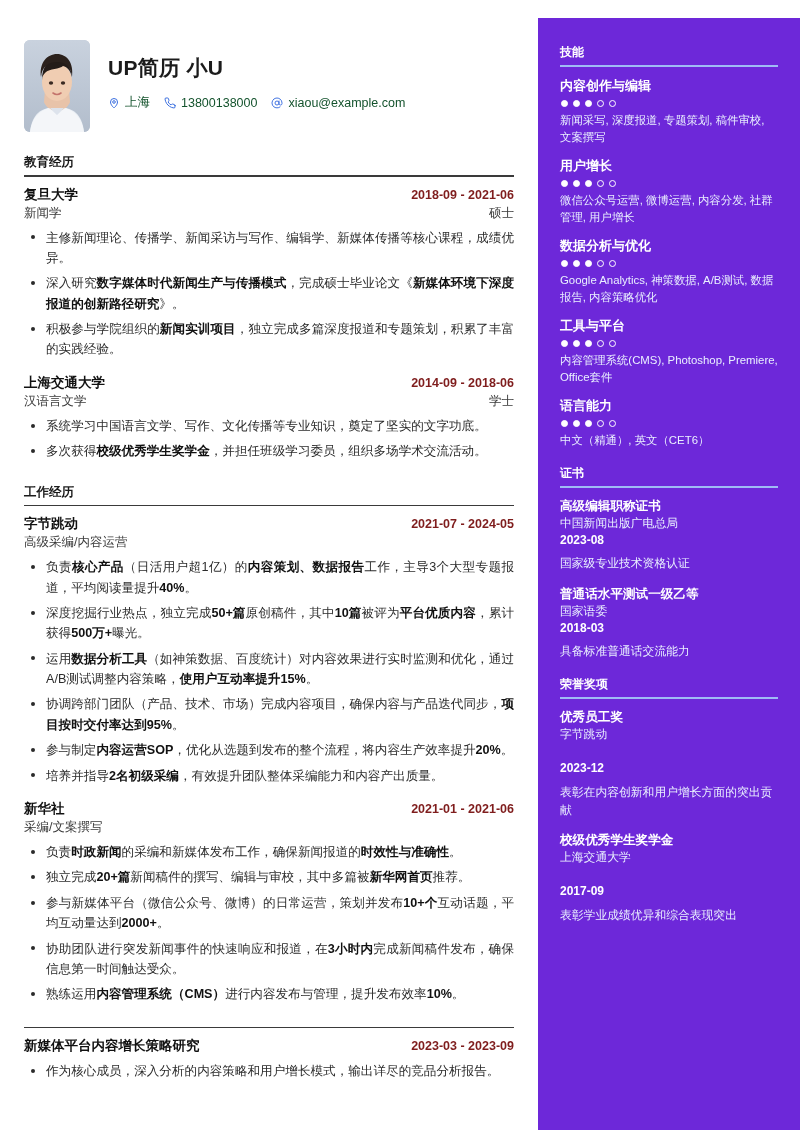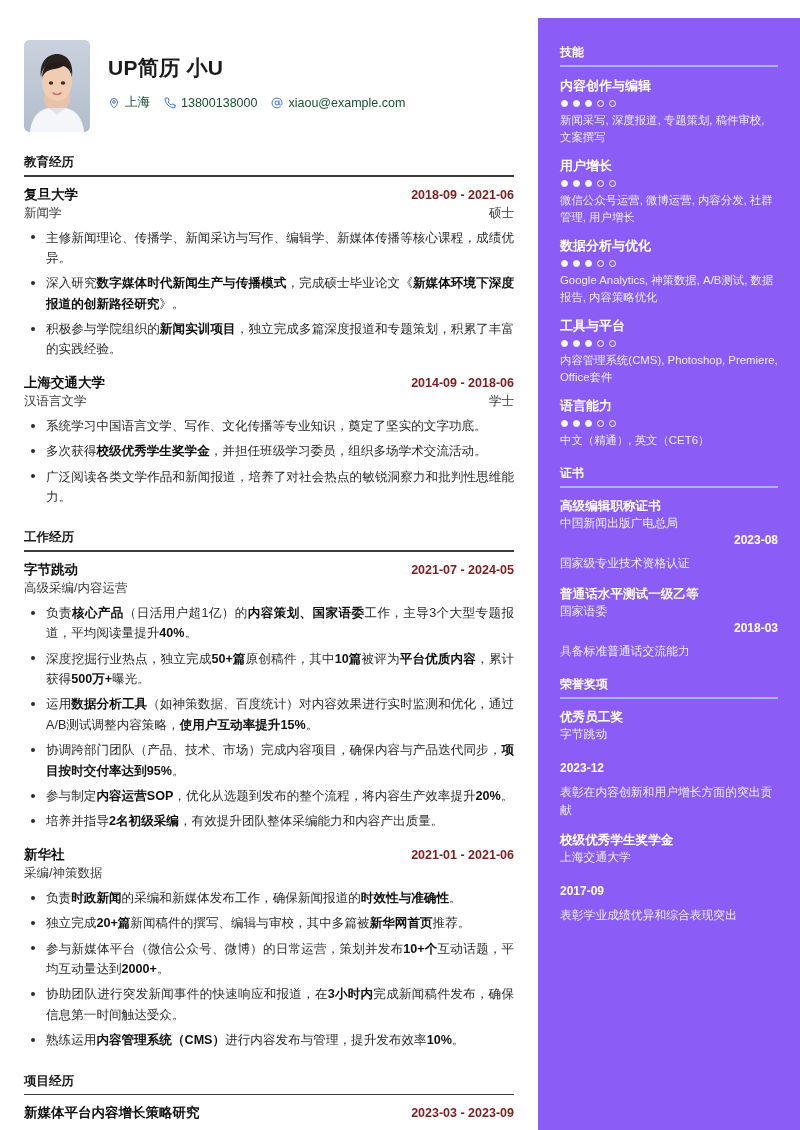--- a/index.html
+++ b/index.html
@@ -65,40 +65,40 @@
     content:""; position:absolute; left:7px; top:.62em;
     width:4px; height:4px; border-radius:50%; background:#2b2b2b;
   }
   ul.bullets b { font-weight:700; color:#111; }
 
   
   #side {
     position:absolute;
     left:538px; top:18px;
     width:262px; height:1112px;
-    background:#8b5cf6;
+    background:#6d28d9;
     padding:26px 22px 0 22px;
     color:#ffffff;
     overflow:hidden;
   }
   .s-sec { margin-bottom:16px; }
   .s-title { font-size:12px; font-weight:700; color:#ffffff; padding-bottom:4px; }
   .s-rule { height:1.5px; background:#9fbbf5; margin-bottom:10px; }
 
   .skill { margin-bottom:11px; }
   .skill-name { font-size:13px; font-weight:700; color:#ffffff; }
   .dots { display:flex; gap:5px; margin:5px 0 5px 1px; }
   .dot { width:7px; height:7px; border-radius:50%; border:1.2px solid #ffffff; }
   .dot.on { background:#ffffff; }
   .skill-items { font-size:11.4px; line-height:1.5; color:#eaf0ff; }
 
   .crt { margin-bottom:13px; }
   .crt-name { font-size:12.6px; font-weight:700; color:#ffffff; }
   .crt-org  { font-size:11.8px; color:#eaf0ff; margin-top:1px; }
-  .crt-date { font-size:12px; font-weight:700; color:#ffffff; margin-top:1px;text-align:right; }
+  .crt-date { font-size:12px; font-weight:700; color:#ffffff; margin-top:1px; }
   .crt-desc { font-size:11.8px; color:#eaf0ff; margin-top:8px; line-height:1.5; }
 
   .awd { margin-bottom:13px; }
   .awd-name { font-size:12.6px; font-weight:700; color:#ffffff; }
   .awd-org  { font-size:11.8px; color:#eaf0ff; margin-top:1px; }
   .awd-date { font-size:12px; font-weight:700; color:#ffffff; margin-top:18px; }
   .awd-desc { font-size:11.8px; color:#eaf0ff; margin-top:8px; line-height:1.55; }
 </style>
 </head>
 <body>
@@ -186,70 +186,68 @@
               <span class="e-org">上海交通大学</span>
               <span class="e-date">2014-09 - 2018-06</span>
             </div>
             <div class="e-row2">
               <span class="e-sub">汉语言文学</span>
               <span class="e-deg">学士</span>
             </div>
             <ul class="bullets">
               <li>系统学习中国语言文学、写作、文化传播等专业知识，奠定了坚实的文字功底。</li>
               <li>多次获得<b>校级优秀学生奖学金</b>，并担任班级学习委员，组织多场学术交流活动。</li>
-              <li>广泛阅读各类文学作品和新闻报道，培养了对社会热点的敏锐洞察力和批判性思维能力。</li>
             </ul>
           </div>
         </div>
     </div>
 
     <div class="sec">
       <div class="sec-title">工作经历</div>
       <div class="sec-rule"></div>
       <div>
           <div class="entry">
             <div class="e-row">
               <span class="e-org">字节跳动</span>
               <span class="e-date">2021-07 - 2024-05</span>
             </div>
             <div class="e-row2">
               <span class="e-sub">高级采编/内容运营</span>
               <span class="e-deg"></span>
             </div>
             <ul class="bullets">
-              <li>负责<b>核心产品</b>（日活用户超1亿）的<b>内容策划、国家语委</b>工作，主导3个大型专题报道，平均阅读量提升<b>40%</b>。</li>
+              <li>负责<b>核心产品</b>（日活用户超1亿）的<b>内容策划、数据报告</b>工作，主导3个大型专题报道，平均阅读量提升<b>40%</b>。</li>
               <li>深度挖掘行业热点，独立完成<b>50+篇</b>原创稿件，其中<b>10篇</b>被评为<b>平台优质内容</b>，累计获得<b>500万+</b>曝光。</li>
               <li>运用<b>数据分析工具</b>（如神策数据、百度统计）对内容效果进行实时监测和优化，通过A/B测试调整内容策略，<b>使用户互动率提升15%</b>。</li>
               <li>协调跨部门团队（产品、技术、市场）完成内容项目，确保内容与产品迭代同步，<b>项目按时交付率达到95%</b>。</li>
               <li>参与制定<b>内容运营SOP</b>，优化从选题到发布的整个流程，将内容生产效率提升<b>20%</b>。</li>
               <li>培养并指导<b>2名初级采编</b>，有效提升团队整体采编能力和内容产出质量。</li>
             </ul>
           </div>
           <div class="entry">
             <div class="e-row">
               <span class="e-org">新华社</span>
               <span class="e-date">2021-01 - 2021-06</span>
             </div>
             <div class="e-row2">
-              <span class="e-sub">采编/神策数据</span>
+              <span class="e-sub">采编/文案撰写</span>
               <span class="e-deg"></span>
             </div>
             <ul class="bullets">
               <li>负责<b>时政新闻</b>的采编和新媒体发布工作，确保新闻报道的<b>时效性与准确性</b>。</li>
               <li>独立完成<b>20+篇</b>新闻稿件的撰写、编辑与审校，其中多篇被<b>新华网首页</b>推荐。</li>
               <li>参与新媒体平台（微信公众号、微博）的日常运营，策划并发布<b>10+个</b>互动话题，平均互动量达到<b>2000+</b>。</li>
               <li>协助团队进行突发新闻事件的快速响应和报道，在<b>3小时内</b>完成新闻稿件发布，确保信息第一时间触达受众。</li>
               <li>熟练运用<b>内容管理系统（CMS）</b>进行内容发布与管理，提升发布效率<b>10%</b>。</li>
             </ul>
           </div>
         </div>
     </div>
 
     <div class="sec">
-      <div class="sec-title">项目经历</div>
       <div class="sec-rule"></div>
       <div>
           <div class="entry">
             <div class="e-row">
               <span class="e-org">新媒体平台内容增长策略研究</span>
               <span class="e-date">2023-03 - 2023-09</span>
             </div>
             <ul class="bullets">
               <li>作为核心成员，深入分析的内容策略和用户增长模式，输出详尽的竞品分析报告。</li>
             </ul>

